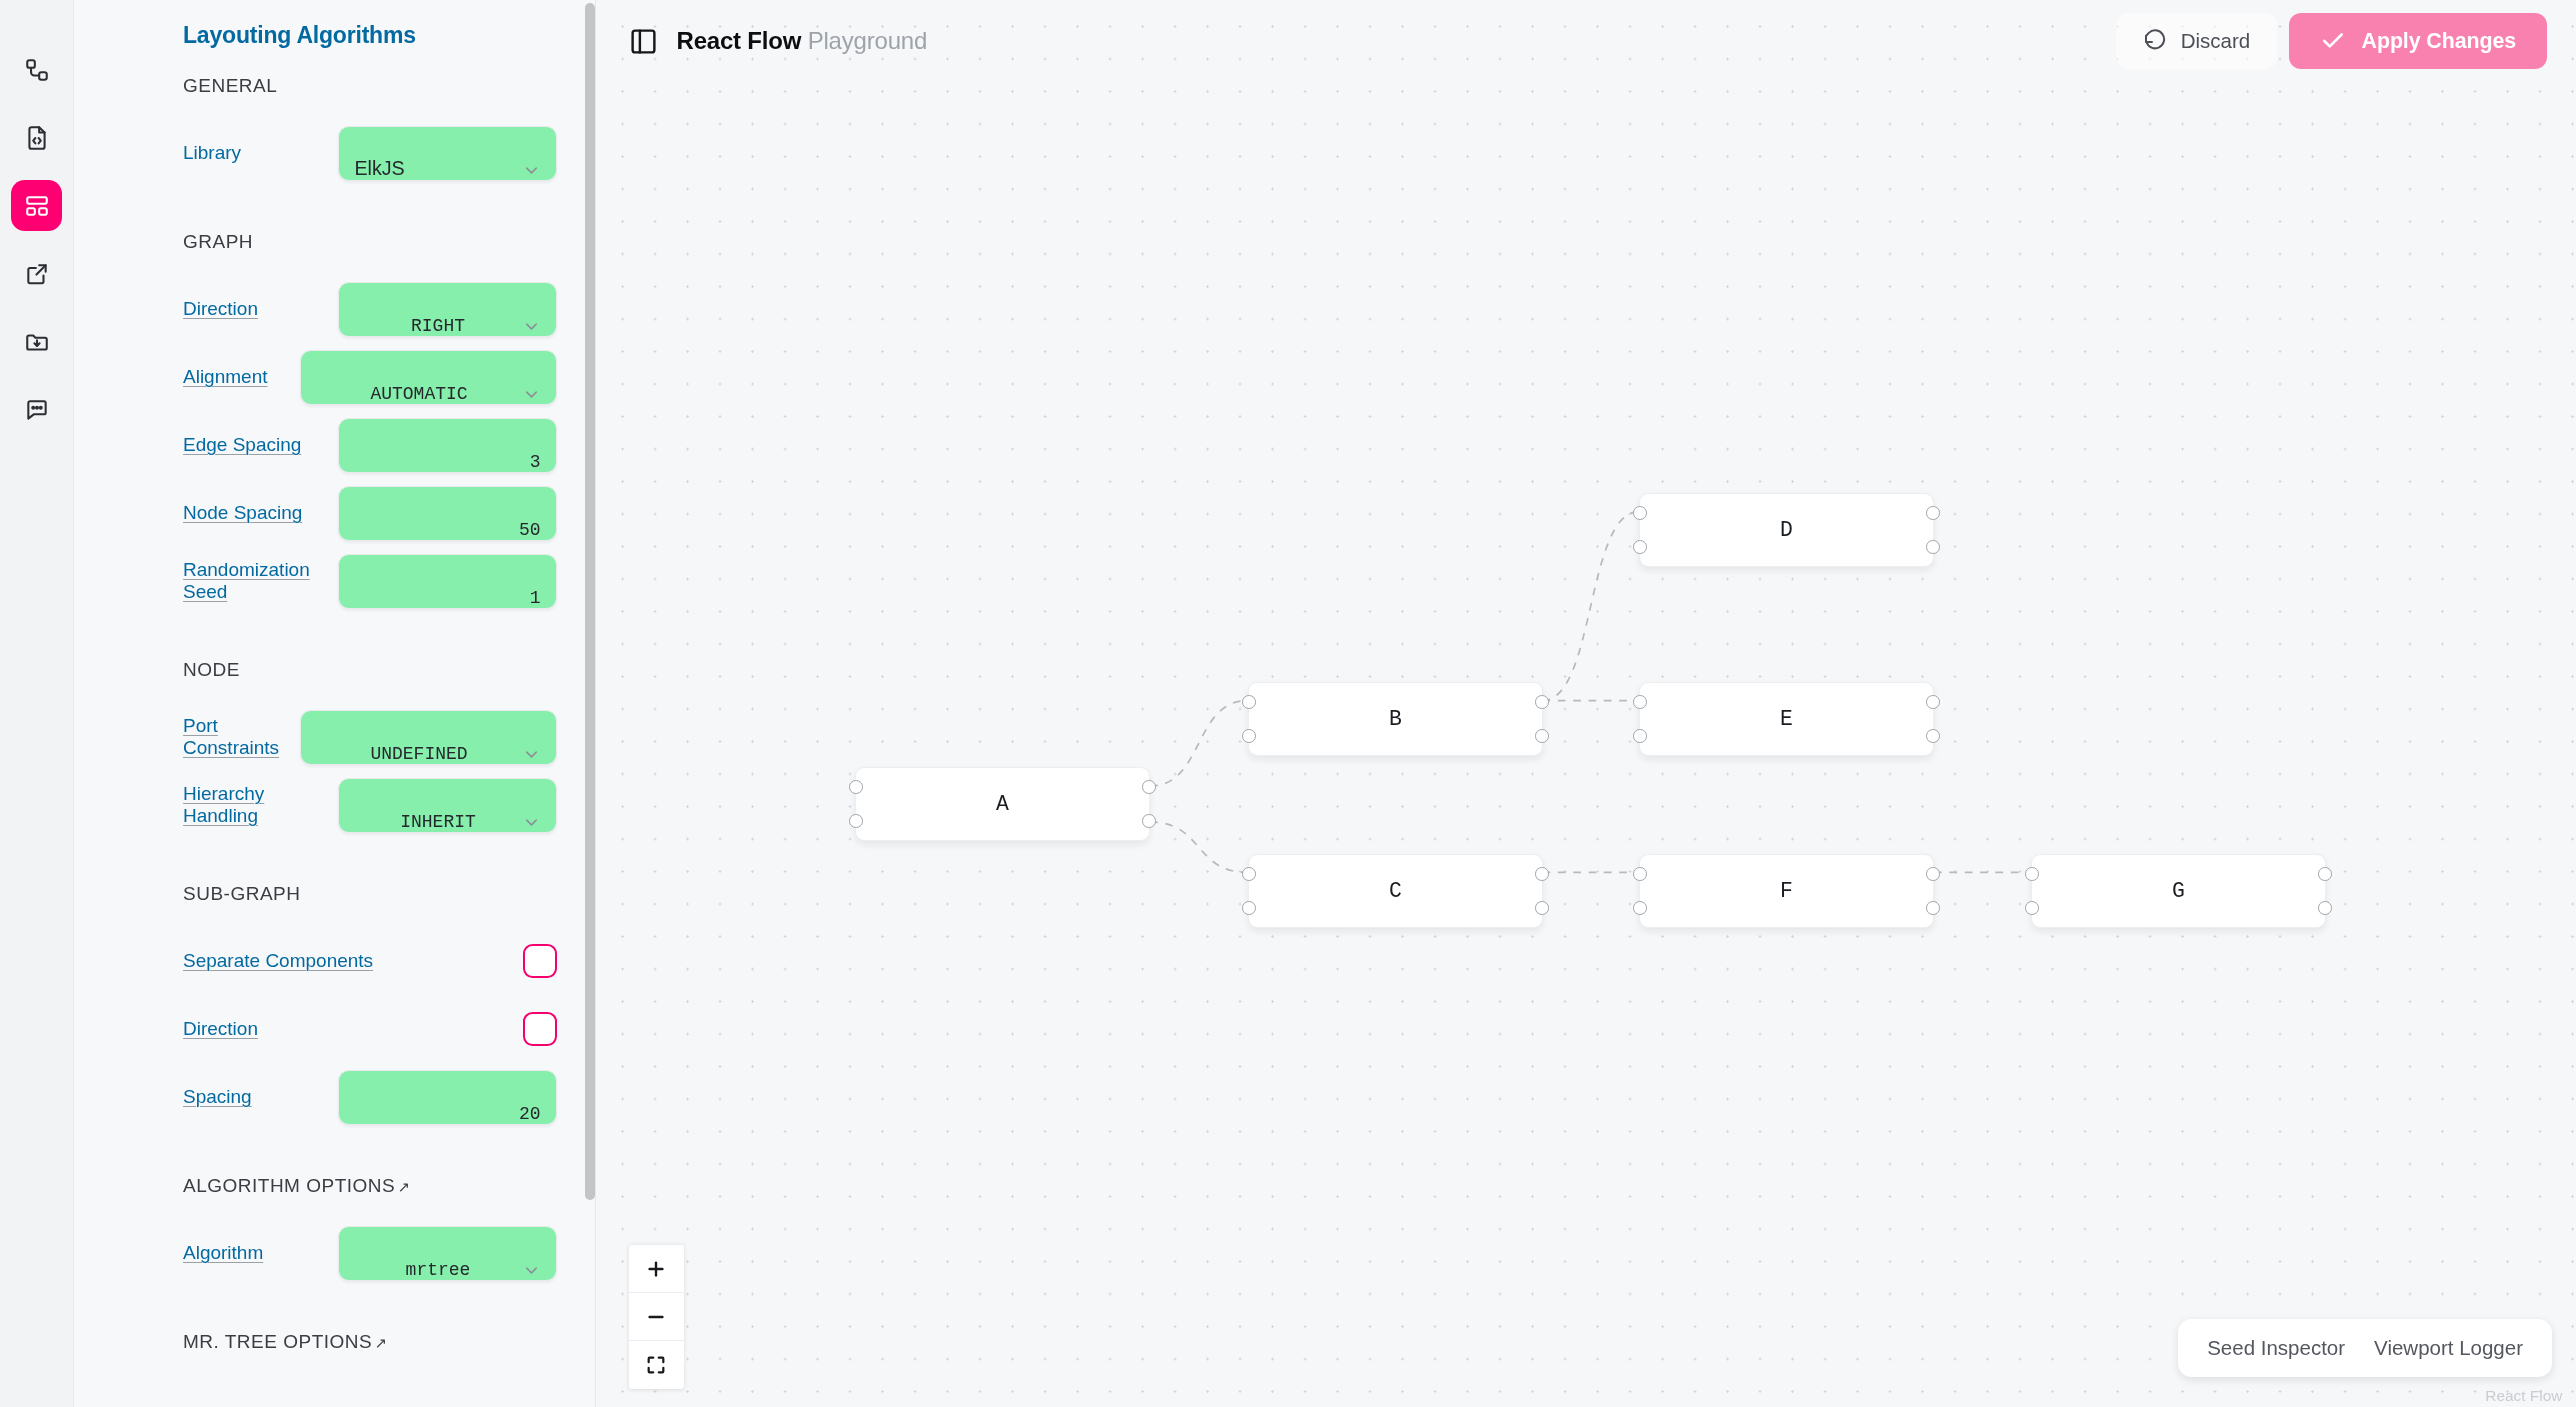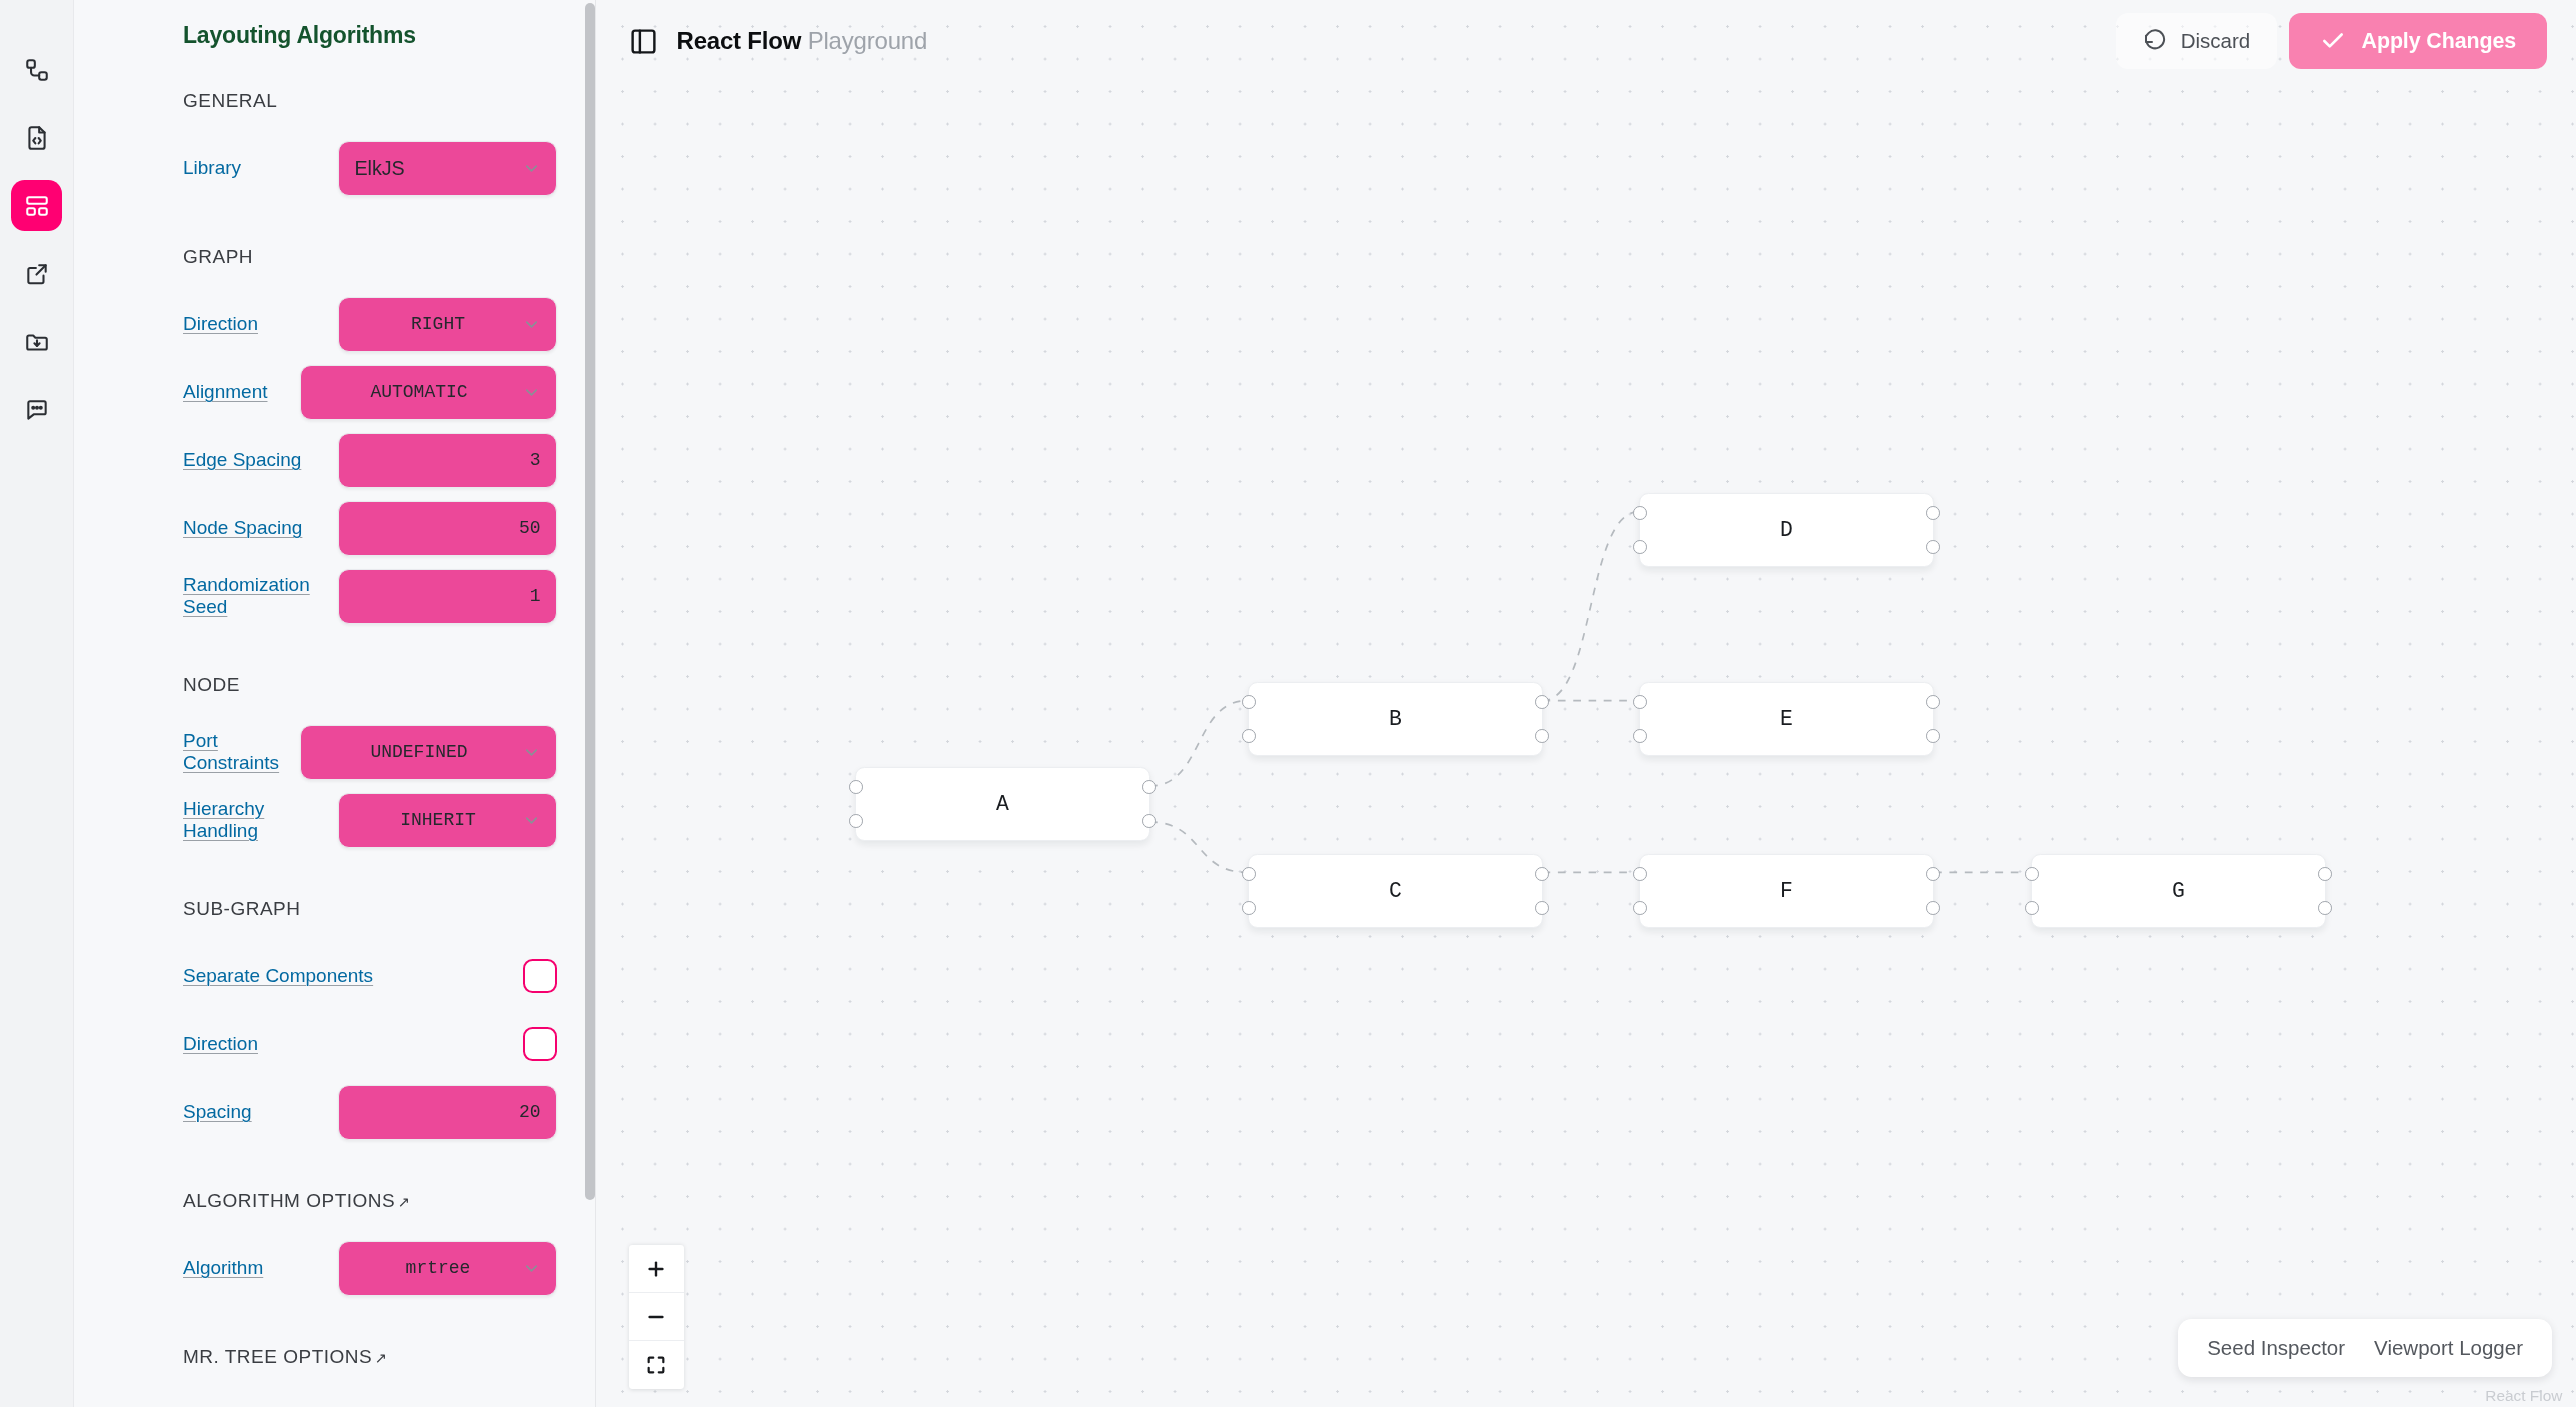--- a/index.html
+++ b/index.html
@@ -33,22 +33,22 @@
   #settings-panel {
     width: 522px; flex: 0 0 522px; height: 100%;
     background: #f7f8fa;
     border-right: 0.9px solid #e6e7ea;
     position: relative;
     padding: 0 38px 0 109px;
     overflow: hidden;
   }
   #panel-inner { padding-top: 22px; }
   #panel-title {
-    font-size: 23px; font-weight: bold; color: #14532d;
-    letter-spacing: -0.2px; margin-bottom: 41px;
+    font-size: 23px; font-weight: bold; color: #0369a1;
+    letter-spacing: -0.2px; margin-bottom: 26px;
   }
   .section-head {
     font-size: 19px; letter-spacing: 0.5px; color: #3a3d42;
     margin: 0 0 22px 0; display: flex; align-items: center; gap: 2.6px;
   }
   .section-head .ext { font-size: 14.5px; line-height: 1; position: relative; top: 1.7px; }
   .gap-top { margin-top: 44px; }
 
   .row {
     display: flex; align-items: center; justify-content: space-between;
@@ -56,25 +56,25 @@
   }
   .row-label {
     font-size: 19px; color: #0369a1;
     text-decoration: underline; text-underline-offset: 3.4px;
     text-decoration-color: #9aa0a6; text-decoration-thickness: 0.9px;
   }
   .row-label.plain { text-decoration: none; }
 
   .control {
     width: 219px; height: 55px; flex: 0 0 219px;
-    background: #ec4899;
+    background: #86efac;
     border: 0.9px solid #e9eaee;
     border-radius: 11px;
     box-shadow: 0 1.7px 2.6px rgba(16,18,20,0.05);
-    display: flex; align-items: center;
+    display: flex; align-items: flex-end;
     padding: 0 15.4px;
     cursor: pointer;
   }
   .control.w-wide { width: 257px; flex-basis: 257px; }
   .control .val {
     flex: 1 1 auto;
     font-family: "Liberation Mono", monospace;
     font-size: 18px; color: #25282d;
     text-align: center;
   }

